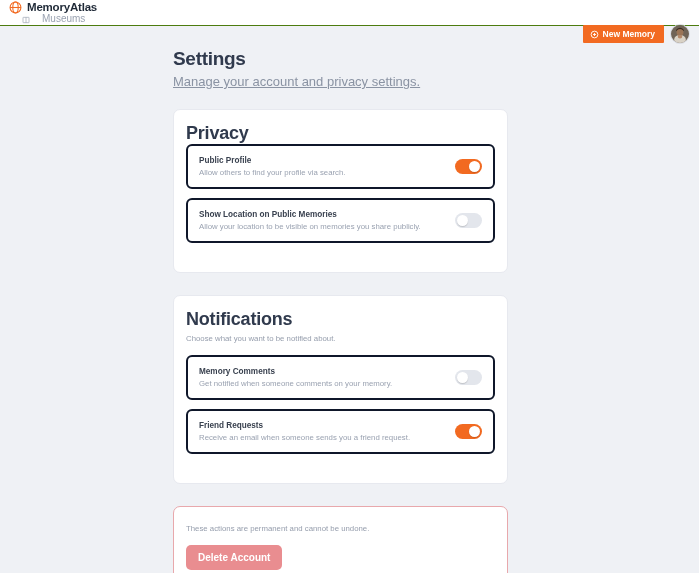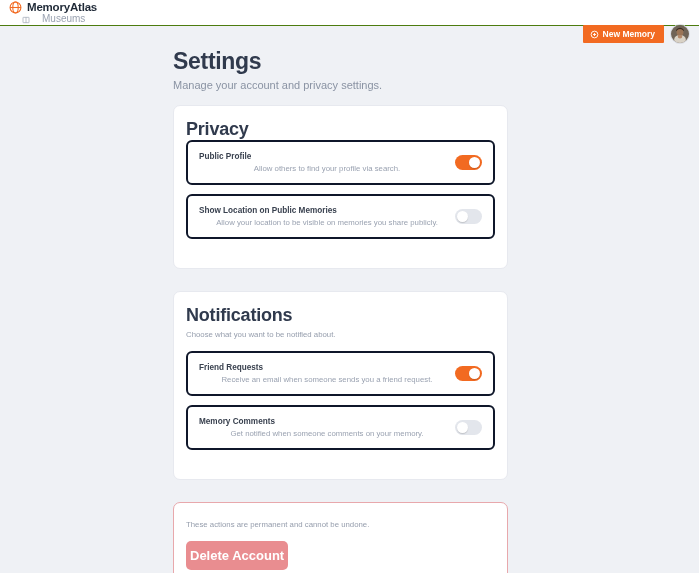--- a/index.html
+++ b/index.html
@@ -70,30 +70,31 @@
 
   
   .page {
     padding: 22px 0 0 0;
     height: calc(573px - 26px);
     overflow: hidden;
   }
   .container { width: 335px; margin-left: 173px; }
 
   .page-title {
-    font-size: 23px;
+    font-size: 19px;
     font-weight: bold;
     color: #303a4d;
     letter-spacing: -0.3px;
   }
   .page-subtitle {
-    font-size: 11px;
+    font-size: 13px;
     color: #8a93a3;
     margin-top: 4px;
-    margin-bottom: 14px;
+    margin-bottom: 20px;
+    text-decoration: underline;
   }
 
   
   .card {
     background: #fff;
     border: 1px solid #e7e9ef;
     border-radius: 7px;
     padding: 13px 12px 13px 12px;
     margin-bottom: 22px;
   }
@@ -128,21 +129,20 @@
   .setting-text { flex: 1; min-width: 0; }
   .setting-label {
     font-size: 8.2px;
     font-weight: bold;
     color: #39414f;
   }
   .setting-sub {
     font-size: 7.8px;
     color: #9aa2b1;
     margin-top: 3px;
-    text-align: center;
   }
   .toggle {
     width: 27px; height: 15px;
     border-radius: 8px;
     position: relative;
     flex: none;
     cursor: pointer;
     background: #e3e6ec;
   }
   .toggle.on { background: #f26a21; }
@@ -153,25 +153,25 @@
     border-radius: 50%;
     background: #fff;
     box-shadow: 0 1px 1px rgba(0,0,0,.15);
   }
   .toggle.on .knob { left: auto; right: 2px; }
 
   
   .delete-btn {
     background: #e98d90;
     color: #fff;
-    font-size: 13px;
+    font-size: 10px;
     font-weight: bold;
     border: none;
     border-radius: 5px;
-    padding: 7px 4px;
+    padding: 7px 12px;
     cursor: not-allowed;
     margin-bottom: 12px;
   }
   .warning-box {
     background: #fdf9e3;
     border: 1px solid #f3e9bd;
     border-radius: 5px;
     padding: 9px 10px;
     display: flex;
     gap: 6px;
@@ -258,34 +258,34 @@
         </div>
       </div>
     </div>
 
     <div class="card">
       <div class="card-title">Notifications</div>
       <div class="card-desc">Choose what you want to be notified about.</div>
 
       <div class="setting-row">
         <div class="setting-text">
+          <div class="setting-label">Memory Comments</div>
+          <div class="setting-sub">Get notified when someone comments on your memory.</div>
+        </div>
+        <div class="toggle">
+          <span class="knob"></span>
+        </div>
+      </div>
+
+      <div class="setting-row">
+        <div class="setting-text">
           <div class="setting-label">Friend Requests</div>
           <div class="setting-sub">Receive an email when someone sends you a friend request.</div>
         </div>
         <div class="toggle on">
-          <span class="knob"></span>
-        </div>
-      </div>
-
-      <div class="setting-row">
-        <div class="setting-text">
-          <div class="setting-label">Memory Comments</div>
-          <div class="setting-sub">Get notified when someone comments on your memory.</div>
-        </div>
-        <div class="toggle">
           <span class="knob"></span>
         </div>
       </div>
     </div>
 
     <div class="card danger">
       <div class="card-desc">These actions are permanent and cannot be undone.</div>
 
       <button class="delete-btn">Delete Account</button>
 

